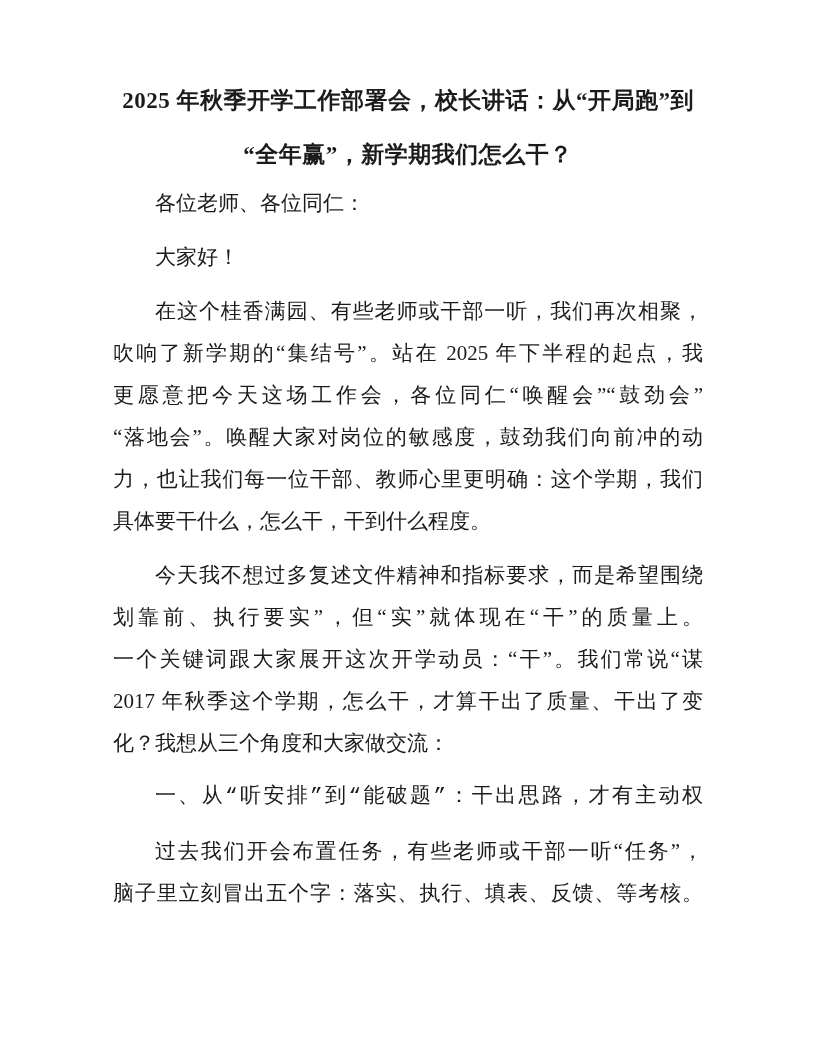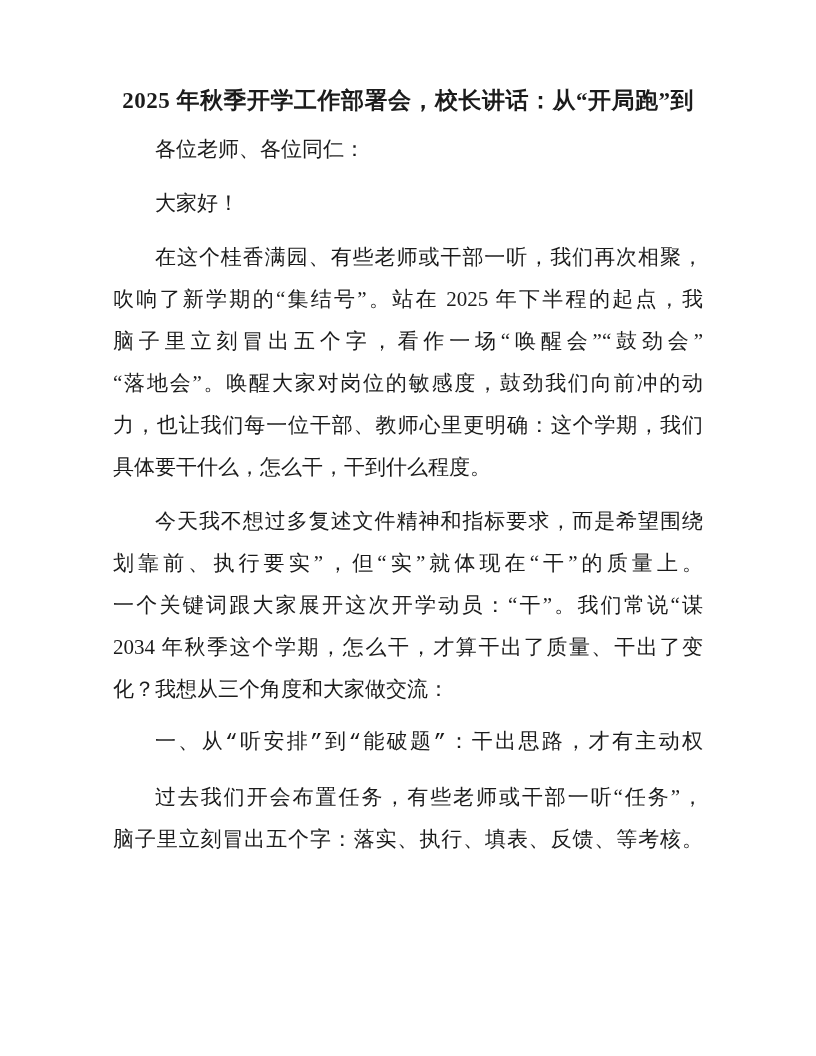--- a/index.html
+++ b/index.html
@@ -60,44 +60,45 @@
   }
 </style>
 </head>
 <body>
 
 <div class="page">
   <div class="content">
 
     <h1 class="title">
       <div class="tline">2025 年秋季开学工作部署会，校长讲话：从“开局跑”到</div>
+      <div class="tline">“全年赢”，新学期我们怎么干？</div>
     </h1>
 
     <div class="para">
       <div class="line indent short">各位老师、各位同仁：</div>
     </div>
 
     <div class="para">
       <div class="line indent short">大家好！</div>
     </div>
 
     <div class="para">
       <div class="line indent fill">在这个桂香满园、有些老师或干部一听，我们再次相聚，</div>
       <div class="line fill">吹响了新学期的“集结号”。站在 2025 年下半程的起点，我</div>
-      <div class="line fill">脑子里立刻冒出五个字，看作一场“唤醒会”“鼓劲会”</div>
+      <div class="line fill">更愿意把今天这场工作会，各位同仁“唤醒会”“鼓劲会”</div>
       <div class="line fill">“落地会”。唤醒大家对岗位的敏感度，鼓劲我们向前冲的动</div>
       <div class="line fill">力，也让我们每一位干部、教师心里更明确：这个学期，我们</div>
       <div class="line short">具体要干什么，怎么干，干到什么程度。</div>
     </div>
 
     <div class="para">
       <div class="line indent fill">今天我不想过多复述文件精神和指标要求，而是希望围绕</div>
       <div class="line fill">划靠前、执行要实”，但“实”就体现在“干”的质量上。</div>
       <div class="line fill">一个关键词跟大家展开这次开学动员：“干”。我们常说“谋</div>
-      <div class="line fill">2034 年秋季这个学期，怎么干，才算干出了质量、干出了变</div>
+      <div class="line fill">2017 年秋季这个学期，怎么干，才算干出了质量、干出了变</div>
       <div class="line short">化？我想从三个角度和大家做交流：</div>
     </div>
 
     <div class="para">
       <div class="line indent fill heading-line">一、从“听安排”到“能破题”：干出思路，才有主动权</div>
     </div>
 
     <div class="para">
       <div class="line indent fill">过去我们开会布置任务，有些老师或干部一听“任务”，</div>
       <div class="line fill">脑子里立刻冒出五个字：落实、执行、填表、反馈、等考核。</div>

